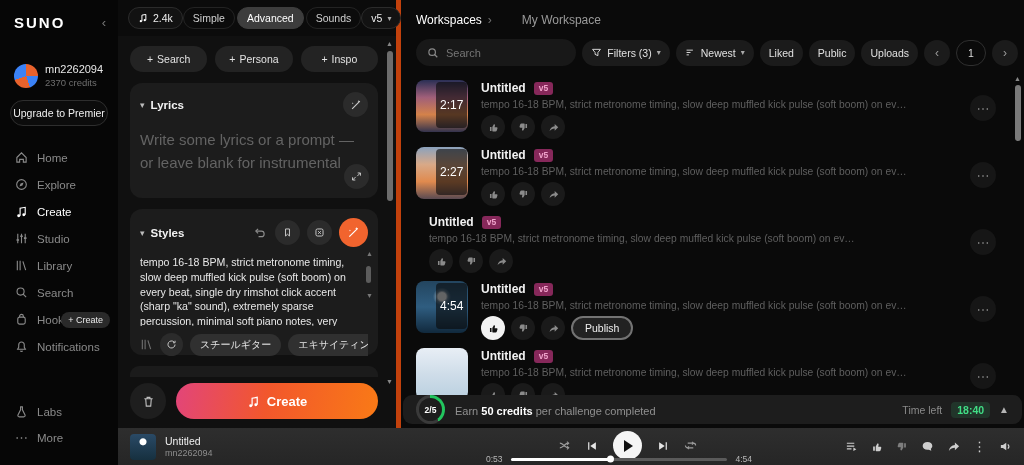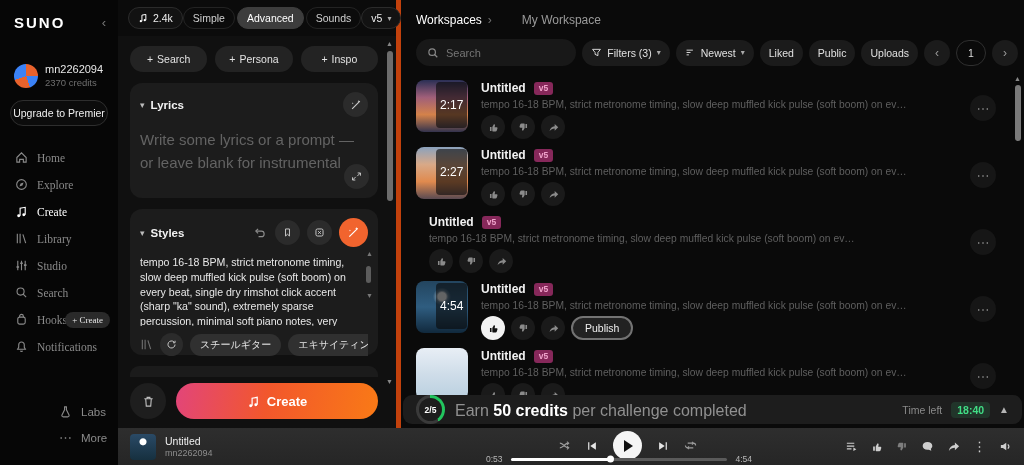--- a/index.html
+++ b/index.html
@@ -13,29 +13,29 @@
   .logo-row { display:flex; align-items:center; justify-content:space-between; padding:14px 12px 0 14px; }
   .logo { font-size:15px; font-weight:bold; letter-spacing:2px; color:#fff; }
   .collapse { color:#777; font-size:13px; cursor:pointer; }
   .user-row { display:flex; align-items:center; gap:7px; padding:32px 10px 0 14px; }
   .avatar { width:24px; height:24px; border-radius:50%; flex:none;
     background:conic-gradient(#e8622c 0 90deg,#3b82f6 90deg 160deg,#e8622c 160deg 250deg,#3b82f6 250deg 360deg); }
   .user-name { font-size:11px; color:#e8e8e8; white-space:nowrap; }
   .user-credits { font-size:9.5px; color:#6f6f6f; margin-top:2px; }
   .upgrade-btn { margin:12px 10px 0 10px; border:1px solid #2e2e2e; border-radius:15px;
     padding:6px 0; text-align:center; font-size:10.5px; color:#f0f0f0; cursor:pointer; background:#0c0c0c; }
-  .nav { margin-top:18px;font-family:Liberation Serif, serif; }
+  .nav { margin-top:18px; }
   .nav-item { display:flex; align-items:center; gap:9px; padding:7px 0 7px 15px;
     font-size:11.5px; color:#8a8a8a; cursor:pointer; position:relative; }
   .nav-item.active { color:#fff; }
   .nav-item .ic { color:#8a8a8a; }
   .nav-item.active .ic { color:#fff; }
   .nav-badge { position:absolute; right:8px; background:#2a2a2a; border-radius:10px;
     font-size:9px; color:#e8e8e8; padding:3px 7px; }
-  .side-footer { position:absolute; bottom:14px; left:0; width:118px;padding-left:44px; }
+  .side-footer { position:absolute; bottom:14px; left:0; width:118px; }
 
   
   .mid { position:absolute; left:118px; top:0; width:283px; height:428px; background:#101010;
     border-right:5px solid #c2410c; }
   .mid-header { height:36px; display:flex; align-items:center; justify-content:space-between;
     padding:0 10px 0 10px; background:#0b0b0b; }
   .pill { border:1px solid #2b2b2b; border-radius:15px; display:flex; align-items:center;
     gap:5px; padding:4px 9px; font-size:10.5px; color:#eee; background:#121212; cursor:pointer; }
   .tabs { display:flex; align-items:center; gap:2px; }
   .tab { padding:4px 9px; border-radius:13px; font-size:10.5px; color:#cfcfcf;
@@ -122,21 +122,21 @@
     border-radius:9px; display:flex; align-items:center; padding:0 13px; gap:10px; }
   .prog-ring { width:29px; height:29px; border-radius:50%; flex:none;
     background:conic-gradient(#22c55e 0 144deg,#3a3a3a 144deg 360deg);
     display:flex; align-items:center; justify-content:center; }
   .prog-inner { width:23px; height:23px; border-radius:50%; background:#1d1d1d; color:#fff;
     font-size:8.5px; font-weight:bold; display:flex; align-items:center; justify-content:center; }
   .ch-title-row { display:flex; align-items:center; gap:5px; }
   .ch-title { font-size:11.5px; font-weight:bold; color:#fff; }
   .info-dot { width:12px; height:12px; border-radius:50%; background:#3c3c3c; color:#bbb;
     font-size:8px; display:flex; align-items:center; justify-content:center; font-style:italic; cursor:pointer; }
-  .ch-sub { font-size:16px; color:#909090; margin-top:2px;text-align:right; }
+  .ch-sub { font-size:11px; color:#909090; margin-top:2px;text-align:right; }
   .ch-sub b { color:#fff; }
   .ch-right { margin-left:auto; display:flex; align-items:center; gap:9px; }
   .time-label { font-size:10.5px; color:#8a8a8a; }
   .time-badge { background:rgba(62,220,132,.13); color:#41dd85; font-size:10.5px; font-weight:bold;
     border-radius:4px; padding:2px 6px; }
   .ch-collapse { color:#b5b5b5; font-size:10px; cursor:pointer; }
 
   
   .player { position:absolute; left:118px; top:428px; width:906px; height:37px;
     background:linear-gradient(180deg,#2e2e2e,#262626); display:flex; align-items:center;
@@ -199,30 +199,30 @@
     <div class="nav-item active">
       <svg class="ic" width="13" height="13" viewBox="0 0 14 14" fill="none" stroke="currentColor" stroke-width="1.2">
           <path d="M5.5 11.5V3.5L11 2.5v8"></path>
           <circle cx="4" cy="11.5" r="1.6" fill="currentColor" stroke="none"></circle>
           <circle cx="9.5" cy="10.5" r="1.6" fill="currentColor" stroke="none"></circle>
         </svg>
       <span>Create</span>
     </div>
     <div class="nav-item">
       <svg class="ic" width="13" height="13" viewBox="0 0 14 14" fill="none" stroke="currentColor" stroke-width="1.2">
-          <path d="M2.5 2v10M5.5 2v10M8.5 2.5l3 9.5"></path>
-        </svg>
-      <span>Library</span>
-    </div>
-    <div class="nav-item">
-      <svg class="ic" width="13" height="13" viewBox="0 0 14 14" fill="none" stroke="currentColor" stroke-width="1.2">
           <path d="M3 2v10M7 2v10M11 2v10"></path>
           <path d="M1.6 8.6h2.8M5.6 4.6h2.8M9.6 6.6h2.8" stroke-width="1.8"></path>
         </svg>
       <span>Studio</span>
+    </div>
+    <div class="nav-item">
+      <svg class="ic" width="13" height="13" viewBox="0 0 14 14" fill="none" stroke="currentColor" stroke-width="1.2">
+          <path d="M2.5 2v10M5.5 2v10M8.5 2.5l3 9.5"></path>
+        </svg>
+      <span>Library</span>
     </div>
     <div class="nav-item">
       <svg class="ic" width="13" height="13" viewBox="0 0 14 14" fill="none" stroke="currentColor" stroke-width="1.2">
           <circle cx="6" cy="6" r="3.8"></circle>
           <path d="M8.8 8.8 12 12"></path>
         </svg>
       <span>Search</span>
     </div>
     <div class="nav-item">
       <svg class="ic" width="13" height="13" viewBox="0 0 14 14" fill="none" stroke="currentColor" stroke-width="1.2">

